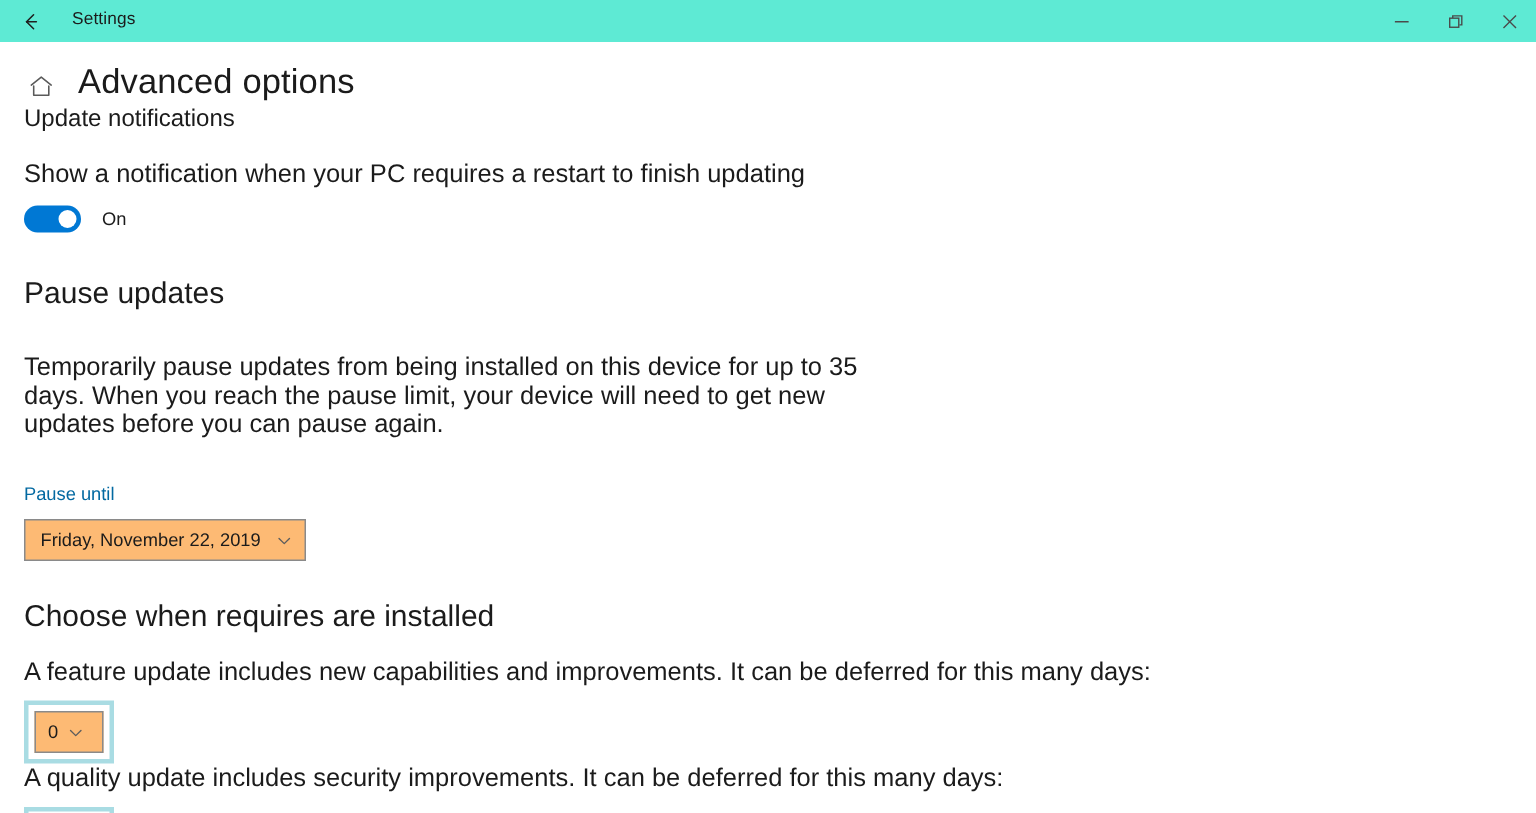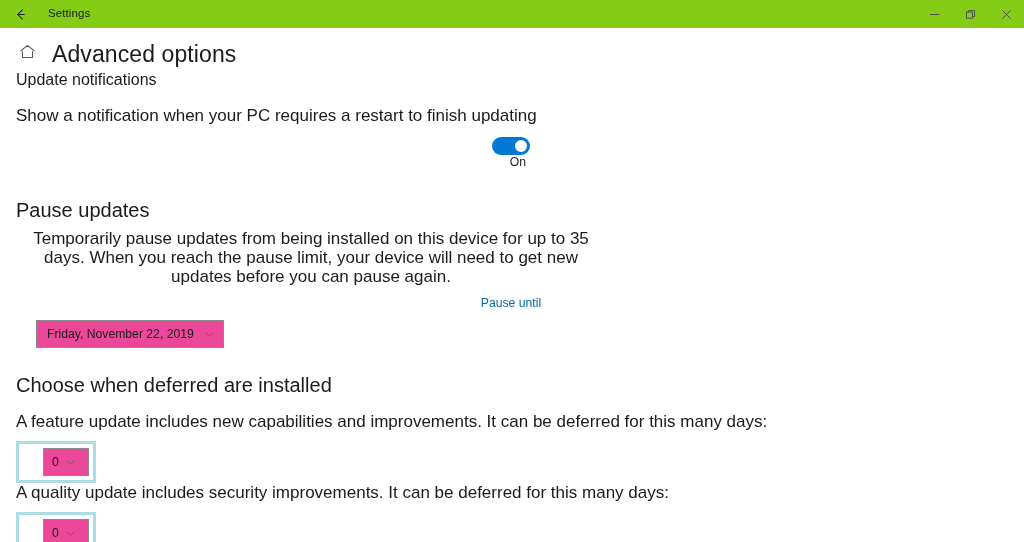--- a/index.html
+++ b/index.html
@@ -20,21 +20,21 @@
     background: #ffffff;
     overflow: hidden;
   }
 
   
   .titlebar {
     position: absolute;
     top: 0; left: 0;
     width: 1024px;
     height: 28px;
-    background: #84cc16;
+    background: #5eead4;
   }
   .back-btn {
     position: absolute;
     left: 8px; top: 2px;
     width: 24px; height: 24px;
     display: flex; align-items: center; justify-content: center;
     color: #1f1f1f;
     cursor: pointer;
   }
   .back-btn svg { display: block; }
@@ -58,21 +58,21 @@
     color: #4a4a4a;
     cursor: default;
   }
   .winbtn svg { display: block; }
 
   
   .page-header {
     position: absolute;
     left: 16px; top: 40px;
     display: flex;
-    align-items: flex-start;
+    align-items: flex-end;
   }
   .home-icon {
     width: 22px; height: 22px;
     display: flex; align-items: center; justify-content: center;
     color: #5a5a5a;
     margin-right: 14px;
     cursor: pointer;
   }
   .page-title {
     font-size: 23px;
@@ -114,21 +114,20 @@
     font-size: 12.2px;
     color: #0369a1;
     line-height: 18px;
   }
 
   
   .toggle-row {
     display: flex;
     align-items: center;
     margin-top: 12px;
-    flex-direction: column;
   }
   .toggle {
     position: relative;
     width: 38px;
     height: 18px;
     border-radius: 9px;
     background: #0078d4;
     cursor: pointer;
     flex: none;
   }
@@ -146,26 +145,25 @@
     font-size: 12.2px;
     color: #1b1b1b;
   }
 
   
   .combo {
     position: relative;
     display: inline-flex;
     align-items: center;
     height: 28px;
-    background: #ec4899;
+    background: #fdba74;
     border: 1px solid #8a8a8a;
     padding: 0 8px 0 10px;
     cursor: pointer;
     user-select: none;
-    margin-left: 20px;
   }
   .combo .combo-value {
     font-size: 12.2px;
     color: #1b1b1b;
     line-height: 26px;
     white-space: nowrap;
   }
   .combo .chev {
     margin-left: 10px;
     display: flex;
@@ -182,21 +180,21 @@
   .highlight-wrap {
     display: inline-block;
     padding: 4px;
     border: 3px solid #a9dce3;
     background: transparent;
   }
 
   
   .mt-26 { margin-top: 26px; }
   .mt-16 { margin-top: 16px; }
-  .mt-12 { margin-top: 8px; text-align: center; }
+  .mt-12 { margin-top: 28px; }
   .mt-10 { margin-top: 10px; }
   .mt-8  { margin-top: 8px; }
   .mt-30 { margin-top: 30px; }
   .mt-18 { }
 </style>
 </head>
 <body>
 
 <div class="window">
 
@@ -270,21 +268,21 @@
           <span class="chev">
             <svg width="11" height="11" viewBox="0 0 12 12" fill="none" aria-hidden="true">
               <path d="M2.2 4.3L6 8.1l3.8-3.8" stroke="#5d5d5d" stroke-width="1" stroke-linecap="round" stroke-linejoin="round"></path>
             </svg>
           </span>
         </div>
       </div>
     </div>
 
     <div class="mt-26">
-      <div class="h-section">Choose when deferred are installed</div>
+      <div class="h-section">Choose when requires are installed</div>
 
       <div class="body-text mt-16">A feature update includes new capabilities and improvements. It can be deferred for this many days:</div>
 
       <div class="mt-10">
         <div class="highlight-wrap">
           <div class="combo combo-days">
             <span class="combo-value">0</span>
             <span class="chev">
               <svg width="11" height="11" viewBox="0 0 12 12" fill="none" aria-hidden="true">
                 <path d="M2.2 4.3L6 8.1l3.8-3.8" stroke="#5d5d5d" stroke-width="1" stroke-linecap="round" stroke-linejoin="round"></path>

